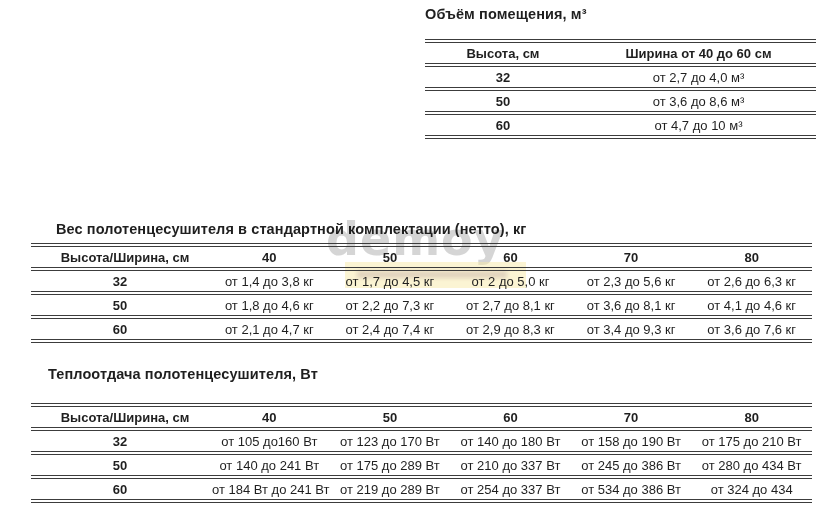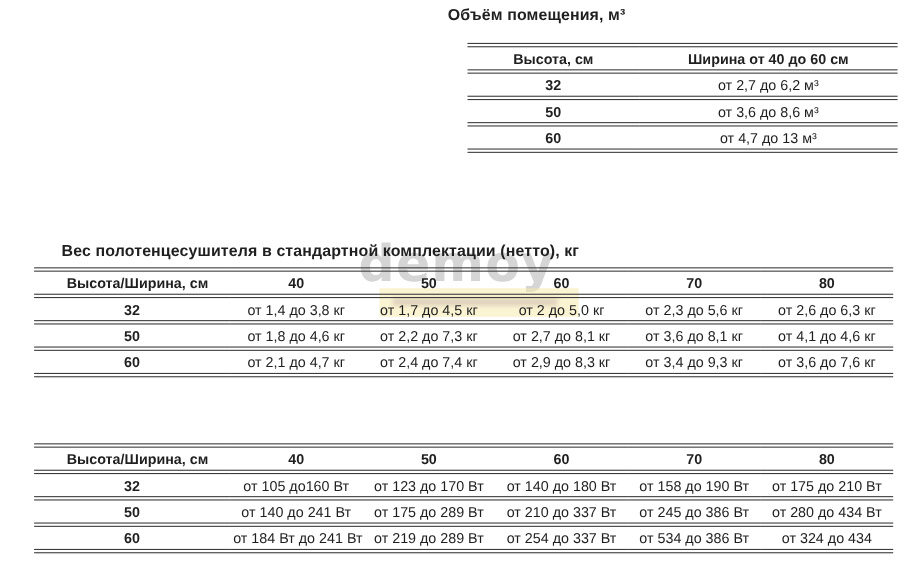--- a/index.html
+++ b/index.html
@@ -9,21 +9,21 @@
   html,body{margin:0;padding:0;background:#ffffff;}
   .page{
     position:relative;width:838px;height:519px;background:#ffffff;
     font-family:"Liberation Sans",sans-serif;color:var(--text);overflow:hidden;
   }
   .abs{position:absolute;z-index:1;}
   .tbl-title{
     margin:0;font-size:14.5px;font-weight:bold;color:var(--text);
     letter-spacing:.1px;white-space:nowrap;
   }
-  .t1-title{left:407px;top:6px;}
+  .t1-title{left:425px;top:6px;}
   .t1-wrap{left:425px;top:39px;width:391px;}
   .t2-title{left:56px;top:203px;margin-top:18px;}
   .t2-wrap{left:31px;top:243px;width:781px;}
   .t3-title{left:48px;top:366px;}
   .t3-wrap{left:31px;top:403px;width:781px;}
 
   .tbl-wrap{
     border-top:1.5px solid var(--line);
     border-bottom:1.5px solid var(--line);
   }
@@ -74,29 +74,29 @@
       <table class="two-col">
         <thead>
           <tr>
             <th>Высота, см</th>
             <th>Ширина от 40 до 60 см</th>
           </tr>
         </thead>
         <tbody>
           <tr>
             <th>32</th>
-            <td>от 2,7 до 6,2 м³</td>
+            <td>от 2,7 до 4,0 м³</td>
           </tr>
           <tr>
             <th>50</th>
             <td>от 3,6 до 8,6 м³</td>
           </tr>
           <tr>
             <th>60</th>
-            <td>от 4,7 до 13 м³</td>
+            <td>от 4,7 до 10 м³</td>
           </tr>
         </tbody>
       </table>
     </div>
 
   <h3 class="abs tbl-title t2-title">Вес полотенцесушителя в стандартной комплектации (нетто), кг</h3>
   <div class="abs tbl-wrap t2-wrap">
       <table class="six-col">
         <thead>
           <tr>
@@ -130,20 +130,21 @@
             <td>от 2,1 до 4,7 кг</td>
             <td>от 2,4 до 7,4 кг</td>
             <td>от 2,9 до 8,3 кг</td>
             <td>от 3,4 до 9,3 кг</td>
             <td>от 3,6 до 7,6 кг</td>
           </tr>
         </tbody>
       </table>
     </div>
 
+  <h3 class="abs tbl-title t3-title">Теплоотдача полотенцесушителя, Вт</h3>
   <div class="abs tbl-wrap t3-wrap">
       <table class="six-col">
         <thead>
           <tr>
             <th>Высота/Ширина, см</th>
             <th>40</th>
             <th>50</th>
             <th>60</th>
             <th>70</th>
             <th>80</th>

